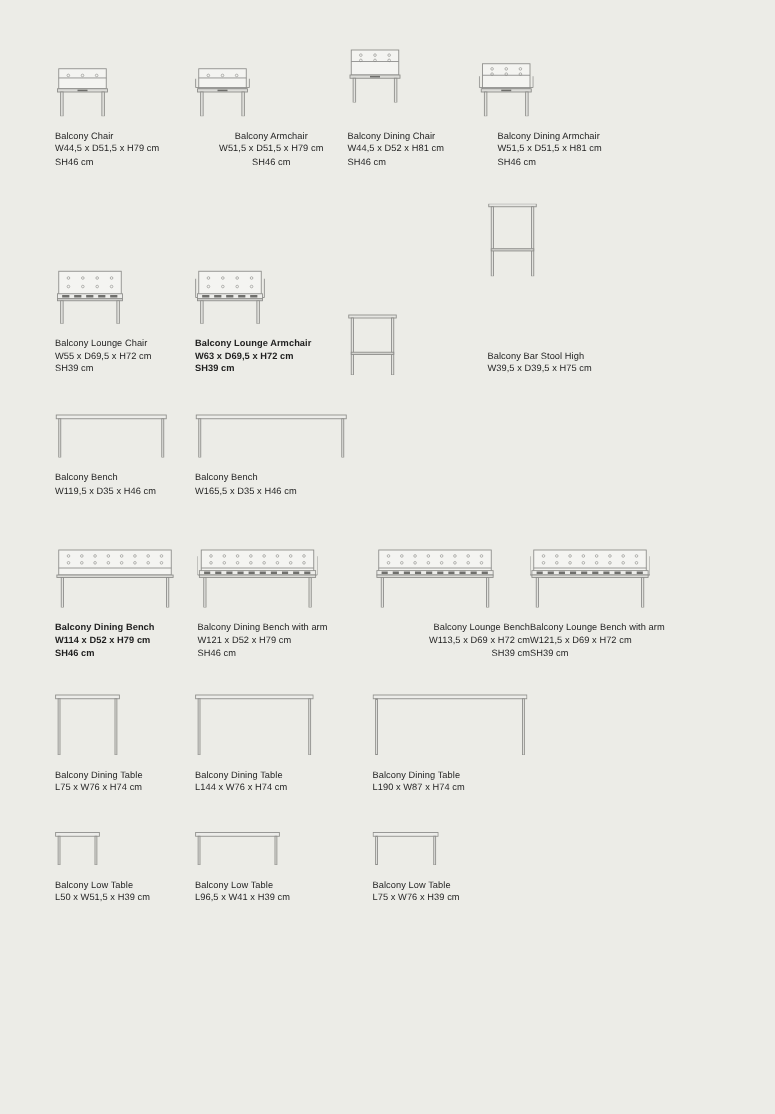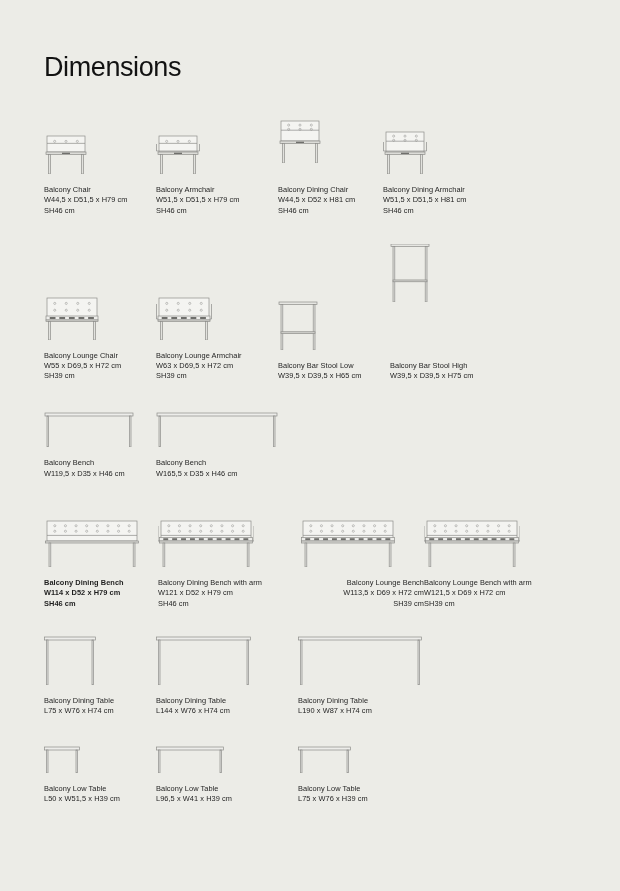--- a/index.html
+++ b/index.html
@@ -59,21 +59,20 @@
   }
   .caption .name { display: block; }
   .caption .dims { display: block; }
   .caption .sh { display: block; }
   .caption .sh:empty { display: none; }
 </style>
 </head>
 <body>
 
 <div class="page">
-  <h1 class="page-title">Dimensions</h1>
   <div class="rows" id="rows-root">
       <div class="row" style="margin-top: 24px;">
         <div class="cell" style="width: 112px;">
           <div class="art" style="height: 58px;">
             <svg width="44" height="58" viewBox="0 0 44 58">
               <rect x="3" y="20" width="38" height="16" fill="#f4f4f1" stroke="#8d8d8a" stroke-width="0.7"></rect>
               <circle cx="10.67" cy="25.36" r="1.05" fill="none" stroke="#8d8d8a" stroke-width="0.5"></circle>
               <circle cx="22.00" cy="25.36" r="1.05" fill="none" stroke="#8d8d8a" stroke-width="0.5"></circle>
               <circle cx="33.33" cy="25.36" r="1.05" fill="none" stroke="#8d8d8a" stroke-width="0.5"></circle>
               <line x1="3" y1="27.36" x2="41" y2="27.36" stroke="#8d8d8a" stroke-width="0.7"></line>
@@ -97,21 +96,21 @@
               <circle cx="22.00" cy="25.36" r="1.05" fill="none" stroke="#8d8d8a" stroke-width="0.5"></circle>
               <circle cx="33.33" cy="25.36" r="1.05" fill="none" stroke="#8d8d8a" stroke-width="0.5"></circle>
               <line x1="3" y1="27.36" x2="41" y2="27.36" stroke="#8d8d8a" stroke-width="0.7"></line>
               <path d="M 0.5 28 L 0.5 35 L 43.5 35 L 43.5 28" fill="none" stroke="#8d8d8a" stroke-width="0.7"></path>
               <rect x="2" y="36" width="40" height="2.6" fill="#dcdcd8" stroke="#8d8d8a" stroke-width="0.7"></rect>
               <rect x="18" y="36.7" width="8" height="1.3" fill="#6f6f6c" stroke="none"></rect>
               <rect x="4.5" y="38.6" width="2" height="19.4" fill="#e2e2de" stroke="#8d8d8a" stroke-width="0.7"></rect>
               <rect x="37.5" y="38.6" width="2" height="19.4" fill="#e2e2de" stroke="#8d8d8a" stroke-width="0.7"></rect>
             </svg>
           </div>
-          <div class="caption" style="margin-top: 11px;">
+          <div class="caption" style="margin-top: 11px; text-align: center;">
             <span class="name">Balcony Armchair</span>
             <span class="dims">W51,5 x D51,5 x H79 cm</span>
             <span class="sh">SH46 cm</span>
           </div>
         </div>
         <div class="cell" style="width: 105px;">
           <div class="art" style="height: 58px;">
             <svg width="44" height="58" viewBox="0 0 44 58">
               <rect x="3" y="16" width="38" height="20" fill="#f4f4f1" stroke="#8d8d8a" stroke-width="0.7"></rect>
               <circle cx="10.67" cy="20.10" r="1.05" fill="none" stroke="#8d8d8a" stroke-width="0.5"></circle>
@@ -144,21 +143,21 @@
               <circle cx="22.00" cy="24.30" r="1.05" fill="none" stroke="#8d8d8a" stroke-width="0.5"></circle>
               <circle cx="33.33" cy="24.30" r="1.05" fill="none" stroke="#8d8d8a" stroke-width="0.5"></circle>
               <line x1="3" y1="25.200000000000003" x2="41" y2="25.200000000000003" stroke="#8d8d8a" stroke-width="0.7"></line>
               <path d="M 0.5 26 L 0.5 35 L 43.5 35 L 43.5 26" fill="none" stroke="#8d8d8a" stroke-width="0.7"></path>
               <rect x="2" y="36" width="40" height="2.6" fill="#dcdcd8" stroke="#8d8d8a" stroke-width="0.7"></rect>
               <rect x="18" y="36.7" width="8" height="1.3" fill="#6f6f6c" stroke="none"></rect>
               <rect x="4.5" y="38.6" width="2" height="19.4" fill="#e2e2de" stroke="#8d8d8a" stroke-width="0.7"></rect>
               <rect x="37.5" y="38.6" width="2" height="19.4" fill="#e2e2de" stroke="#8d8d8a" stroke-width="0.7"></rect>
             </svg>
           </div>
-          <div class="caption" style="margin-top: 11px;">
+          <div class="caption" style="margin-top: 11px; margin-left: 15px;">
             <span class="name">Balcony Dining Armchair</span>
             <span class="dims">W51,5 x D51,5 x H81 cm</span>
             <span class="sh">SH46 cm</span>
           </div>
         </div>
       </div>
       <div class="row" style="margin-top: 28px; align-items: flex-end;">
         <div class="cell" style="width: 112px;">
           <div class="art" style="height: 58px;">
             <svg width="56" height="58" viewBox="0 0 56 58">
@@ -181,21 +180,21 @@
               <rect x="4.5" y="39.6" width="2" height="18.4" fill="#e2e2de" stroke="#8d8d8a" stroke-width="0.7"></rect>
               <rect x="49.5" y="39.6" width="2" height="18.4" fill="#e2e2de" stroke="#8d8d8a" stroke-width="0.7"></rect>
             </svg>
           </div>
           <div class="caption" style="margin-top: 11px;">
             <span class="name">Balcony Lounge Chair</span>
             <span class="dims">W55 x D69,5 x H72 cm</span>
             <span class="sh">SH39 cm</span>
           </div>
         </div>
-        <div class="cell" style="width: 122px;">
+        <div class="cell" style="width: 122px; font-weight: bold;">
           <div class="art" style="height: 58px;">
             <svg width="56" height="58" viewBox="0 0 56 58">
               <rect x="3" y="16" width="50" height="22" fill="#f4f4f1" stroke="#8d8d8a" stroke-width="0.7"></rect>
               <circle cx="10.75" cy="21.41" r="1.05" fill="none" stroke="#8d8d8a" stroke-width="0.5"></circle>
               <circle cx="22.25" cy="21.41" r="1.05" fill="none" stroke="#8d8d8a" stroke-width="0.5"></circle>
               <circle cx="33.75" cy="21.41" r="1.05" fill="none" stroke="#8d8d8a" stroke-width="0.5"></circle>
               <circle cx="45.25" cy="21.41" r="1.05" fill="none" stroke="#8d8d8a" stroke-width="0.5"></circle>
               <circle cx="10.75" cy="28.23" r="1.05" fill="none" stroke="#8d8d8a" stroke-width="0.5"></circle>
               <circle cx="22.25" cy="28.23" r="1.05" fill="none" stroke="#8d8d8a" stroke-width="0.5"></circle>
               <circle cx="33.75" cy="28.23" r="1.05" fill="none" stroke="#8d8d8a" stroke-width="0.5"></circle>
@@ -219,24 +218,20 @@
           </div>
         </div>
         <div class="cell" style="width: 112px;">
           <div class="art" style="height: 58px;">
             <svg width="40" height="58" viewBox="0 0 40 58">
               <rect x="1" y="10" width="38" height="2.4" fill="#e6e6e2" stroke="#8d8d8a" stroke-width="0.7"></rect>
               <rect x="3" y="12.4" width="1.8" height="45.6" fill="#e2e2de" stroke="#8d8d8a" stroke-width="0.7"></rect>
               <rect x="35.2" y="12.4" width="1.8" height="45.6" fill="#e2e2de" stroke="#8d8d8a" stroke-width="0.7"></rect>
               <rect x="3" y="39.76" width="34" height="1.8" fill="#d2d2ce" stroke="#8d8d8a" stroke-width="0.7"></rect>
             </svg>
-          </div>
-          <div class="caption" style="margin-top: 11px;">
-            <span class="name">Balcony Bar Stool Low</span>
-            <span class="dims">W39,5 x D39,5 x H65 cm</span>
           </div>
         </div>
         <div class="cell" style="width: 100px; gap: 48px;">
           <div class="art" style="height: 58px;">
             <svg width="40" height="58" viewBox="0 0 40 58">
               <rect x="1" y="0" width="38" height="2.4" fill="#e6e6e2" stroke="#8d8d8a" stroke-width="0.7"></rect>
               <rect x="3" y="2.4" width="1.8" height="55.6" fill="#e2e2de" stroke="#8d8d8a" stroke-width="0.7"></rect>
               <rect x="35.2" y="2.4" width="1.8" height="55.6" fill="#e2e2de" stroke="#8d8d8a" stroke-width="0.7"></rect>
               <rect x="3" y="35.96" width="34" height="1.8" fill="#d2d2ce" stroke="#8d8d8a" stroke-width="0.7"></rect>
             </svg>

